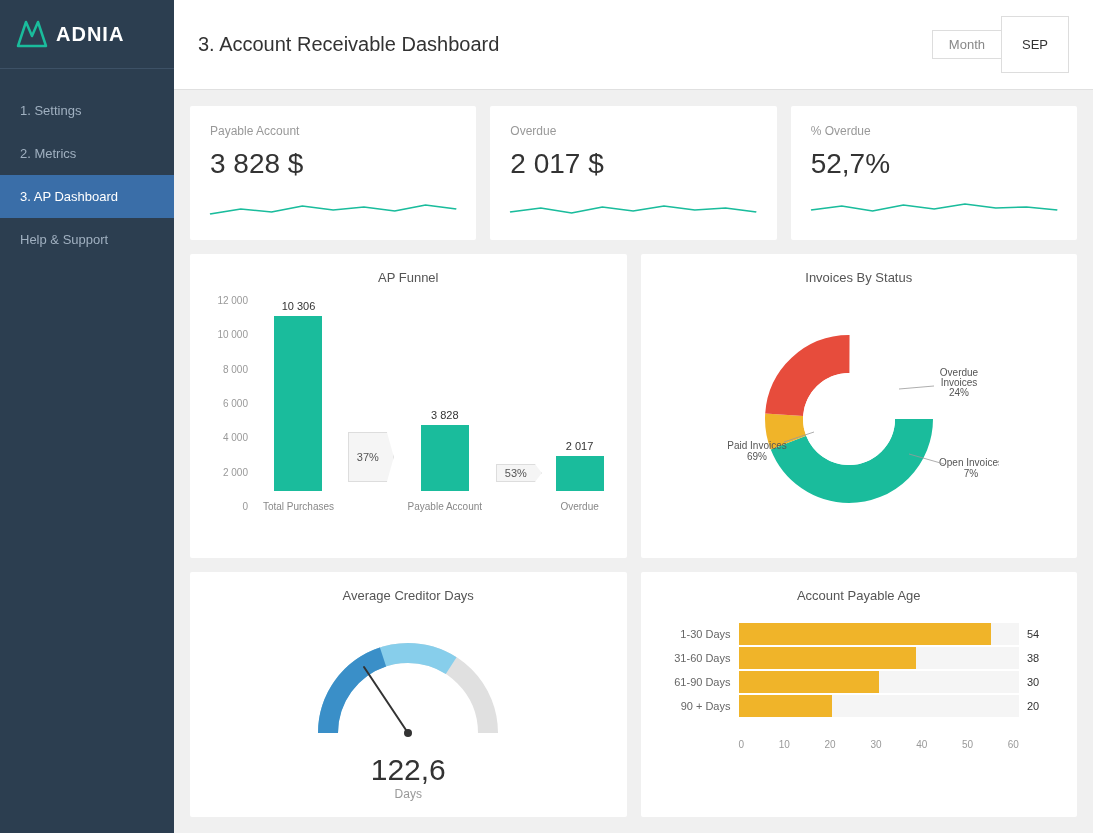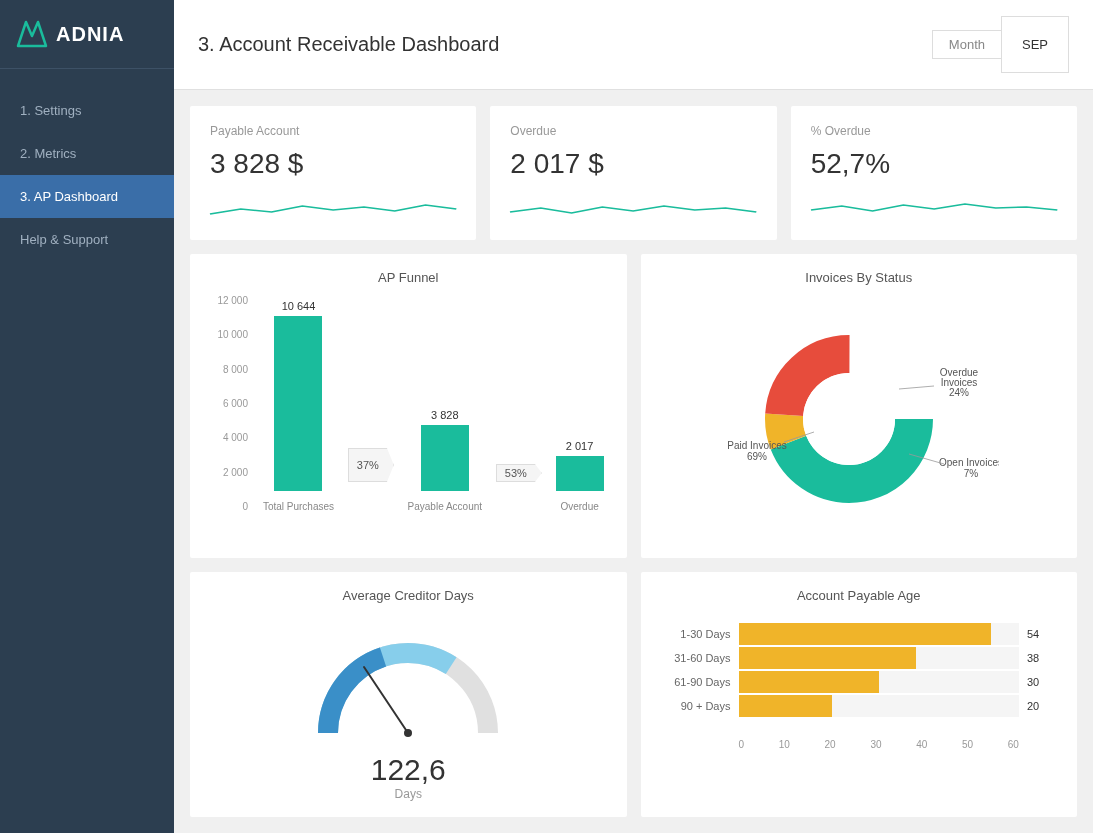--- a/index.html
+++ b/index.html
@@ -365,27 +365,27 @@
               <span class="y-label">10 000</span>
               <span class="y-label">8 000</span>
               <span class="y-label">6 000</span>
               <span class="y-label">4 000</span>
               <span class="y-label">2 000</span>
               <span class="y-label">0</span>
             </div>
             <div class="bars-group" style="position:relative;">
 
               <div class="bar-column">
-                <span class="bar-val-label">10 644</span>
+                <span class="bar-val-label">10 306</span>
                 <div class="bar" style="height: 175px;"></div>
                 <span class="bar-x-label">Total Purchases</span>
               </div>
 
               <div style="display:flex;flex-direction:column;align-items:center;justify-content:flex-end;height:100%;padding-bottom:30px;">
-                <div style="background:#f5f5f5;border:1px solid #ddd;padding:10px 8px;font-size:11px;color:#555;clip-path:polygon(0 0,85% 0,100% 50%,85% 100%,0 100%);padding-right:14px;">37%</div>
+                <div style="background:#f5f5f5;border:1px solid #ddd;padding:18px 8px;font-size:11px;color:#555;clip-path:polygon(0 0,85% 0,100% 50%,85% 100%,0 100%);padding-right:14px;">37%</div>
               </div>
 
               <div class="bar-column">
                 <span class="bar-val-label">3 828</span>
                 <div class="bar" style="height: 66px;"></div>
                 <span class="bar-x-label">Payable Account</span>
               </div>
 
               <div style="display:flex;flex-direction:column;align-items:center;justify-content:flex-end;height:100%;padding-bottom:30px;">
                 <div style="background:#f5f5f5;border:1px solid #ddd;padding:2px 8px;font-size:11px;color:#555;clip-path:polygon(0 0,85% 0,100% 50%,85% 100%,0 100%);padding-right:14px;">53%</div>

